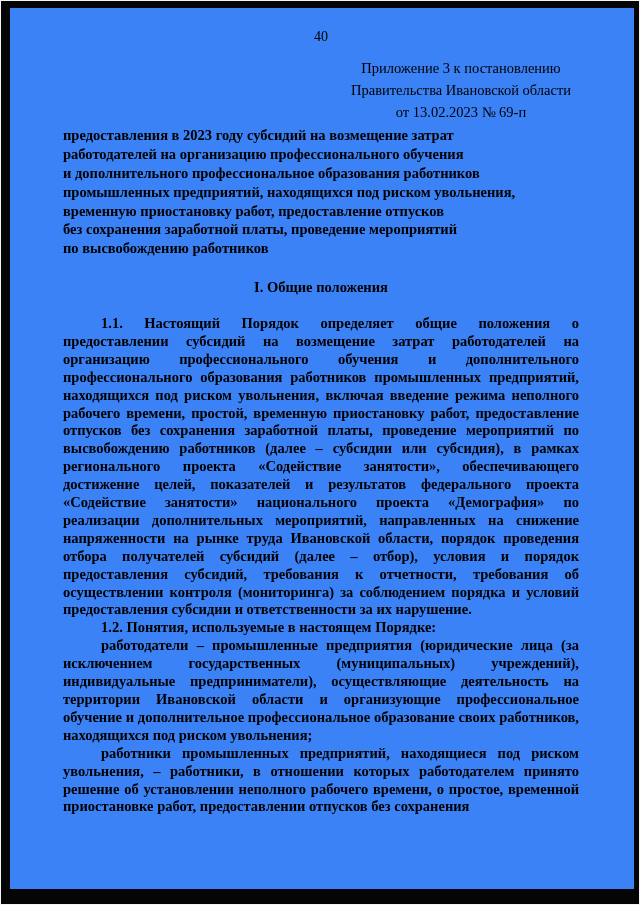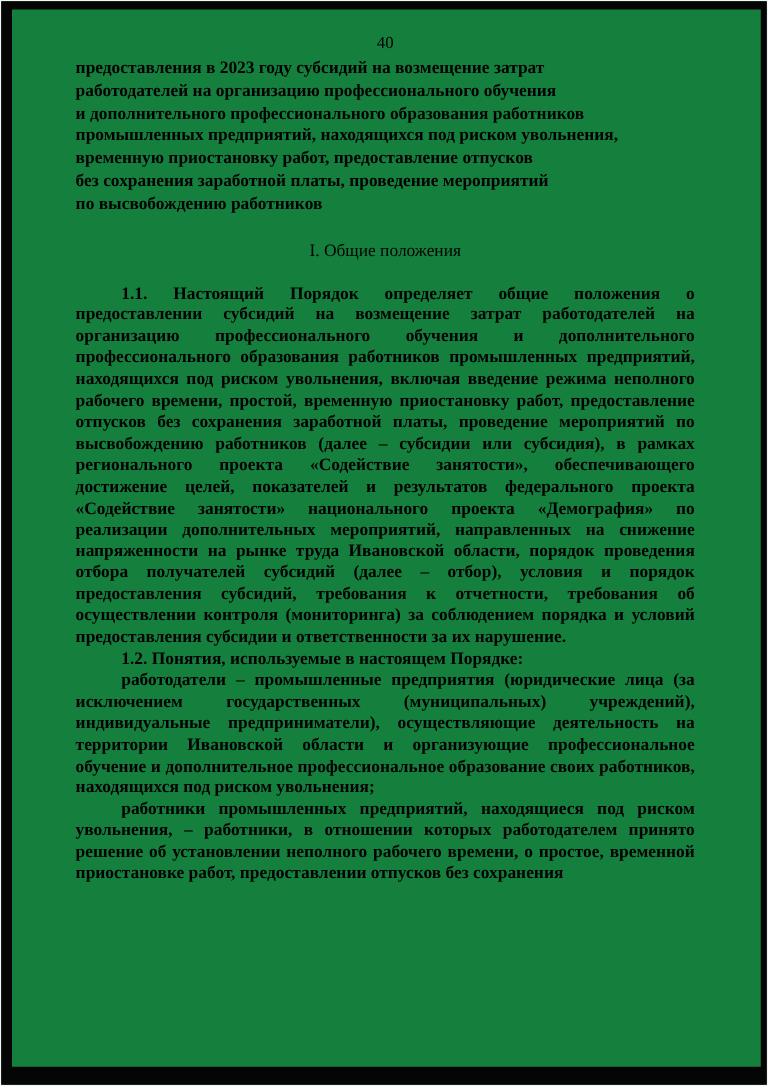--- a/index.html
+++ b/index.html
@@ -14,21 +14,21 @@
     font-family: "Liberation Serif", "DejaVu Serif", serif;
     color: #000;
   }
   .sheet {
     position: absolute;
     left: 1px;
     top: 1px;
     right: 1px;
     bottom: 1px;
     box-sizing: border-box;
-    background: #15803d;
+    background: #3b82f6;
     border-top: 7px solid #050505;
     border-left: 9px solid #050505;
     border-right: 5px solid #050505;
     border-bottom: 15px solid #050505;
     overflow: hidden;
   }
   .content {
     padding: 21px 55px 0 53px;
     font-size: 14.5px;
   }
@@ -49,47 +49,52 @@
     font-size: 15px;
   }
   .title-block {
     margin-top: 3px;
     font-weight: bold;
     line-height: 18.8px;
   }
   .section-heading {
     margin-top: 21px;
     text-align: center;
-    font-weight: normal;
+    font-weight: bold;
   }
   .para {
     margin: 0;
     text-align: justify;
     text-indent: 38px;
     line-height: 17.9px;
     font-weight: bold;
   }
   .para.first {
     margin-top: 19px;
   }
 </style>
 </head>
 <body>
 
 <div class="sheet">
   <div class="content">
 
     <div class="page-number">40</div>
 
+    <div class="annex">
+      <div>Приложение 3 к постановлению</div>
+      <div>Правительства Ивановской области</div>
+      <div>от 13.02.2023 № 69-п</div>
+    </div>
 
 
     <div class="title-block">
       <div>предоставления в 2023 году субсидий на возмещение затрат</div>
       <div>работодателей на организацию профессионального обучения</div>
-      <div>и дополнительного профессионального образования работников</div>
+      <div>и дополнительного профессиональное образования работников</div>
       <div>промышленных предприятий, находящихся под риском увольнения,</div>
       <div>временную приостановку работ, предоставление отпусков</div>
       <div>без сохранения заработной платы, проведение мероприятий</div>
       <div>по высвобождению работников</div>
     </div>
 
     <div class="section-heading">I. Общие положения</div>
 
     <p class="para first">1.1. Настоящий Порядок определяет общие положения о предоставлении субсидий на возмещение затрат работодателей на организацию профессионального обучения и дополнительного профессионального образования работников промышленных предприятий, находящихся под риском увольнения, включая введение режима неполного рабочего времени, простой, временную приостановку работ, предоставление отпусков без сохранения заработной платы, проведение мероприятий по высвобождению работников (далее – субсидии или субсидия), в рамках регионального проекта «Содействие занятости», обеспечивающего достижение целей, показателей и результатов федерального проекта «Содействие занятости» национального проекта «Демография» по реализации дополнительных мероприятий, направленных на снижение напряженности на рынке труда Ивановской области, порядок проведения отбора получателей субсидий (далее – отбор), условия и порядок предоставления субсидий, требования к отчетности, требования об осуществлении контроля (мониторинга) за соблюдением порядка и условий предоставления субсидии и ответственности за их нарушение.</p>
     <p class="para">1.2. Понятия, используемые в настоящем Порядке:</p>

